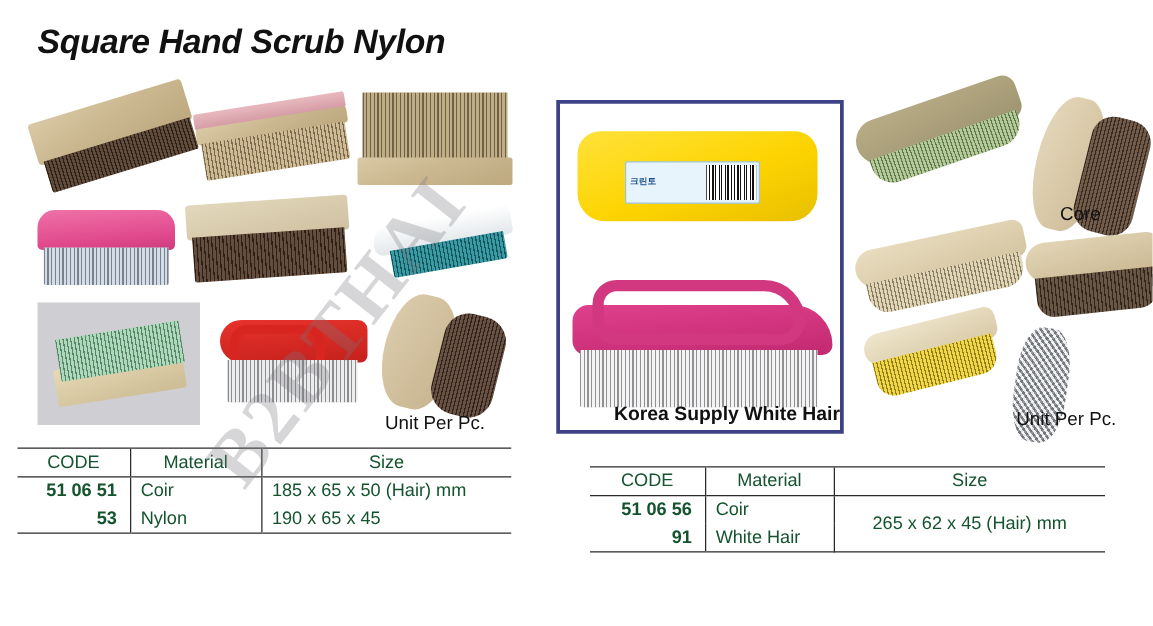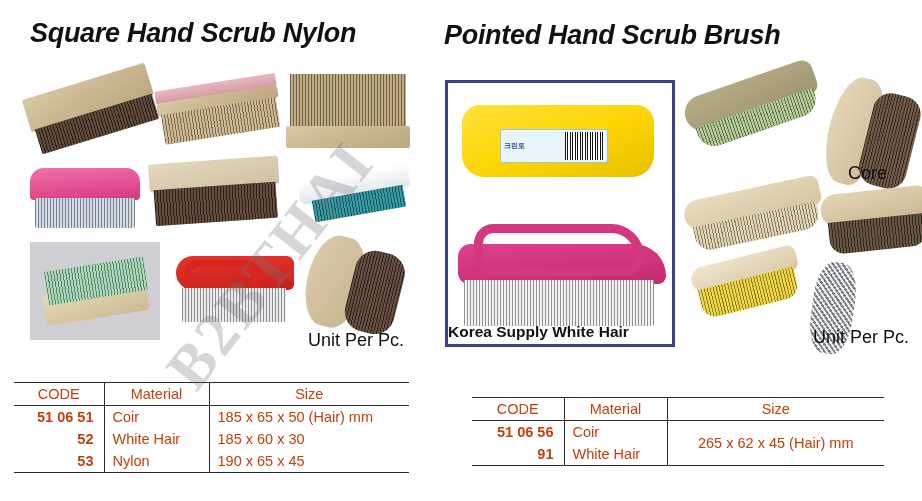--- a/index.html
+++ b/index.html
@@ -114,46 +114,45 @@
     left: 445px; top: 80px;
     width: 230px; height: 267px;
     border: 3px solid #3c4285;
     background: #ffffff;
     box-sizing: border-box;
     z-index: 4;
   }
   #korea-caption {
     position: absolute;
     left: 0; right: 0; bottom: 3px;
-    text-align: left;
+    text-align: right;
     font-size: 15.5px;
     font-weight: bold;
     color: #111;
     white-space: nowrap;
   }
 
   
   .caption {
     position: absolute;
-    font-size: 18px;
+    font-size: 15px;
     color: #111;
     white-space: nowrap;
     z-index: 6;
   }
   #caption-core        { left: 848px; top: 163px; }
   #caption-unit-left   { left: 308px; top: 330px; }
   #caption-unit-right  { left: 813px; top: 327px; }
 
   
   table.spec {
     position: absolute;
     border-collapse: collapse;
     font-size: 14.5px;
-    color: #c2410c;
-    margin-top: 24px;
+    color: #14532d;
   }
   table.spec th, table.spec td {
     border: 0;
     padding: 3px 8px;
     font-weight: normal;
     text-align: left;
     vertical-align: middle;
     white-space: nowrap;
   }
   table.spec th { text-align: center; }
@@ -173,21 +172,20 @@
   #table-right col.c-mat  { width: 103px; }
 </style>
 </head>
 <body>
 
 <div class="page">
 
   <div class="watermark">B2BTHAI</div>
 
   <div class="heading" id="heading-left">Square Hand Scrub Nylon</div>
-  <div class="heading" id="heading-right">Pointed Hand Scrub Brush</div>
 
   <div class="panel" id="panel-left">
 
     <div class="brush" style="left:28px; top:20px; width:128px; height:62px; transform:rotate(-17deg);">
       <div class="wood-top" style="left:0; top:0; width:128px; height:34px;"></div>
       <div class="bristles" style="left:4px; top:32px; width:122px; height:26px; background:#4a3322;"></div>
     </div>
 
     <div class="brush" style="left:158px; top:22px; width:122px; height:58px; transform:rotate(-9deg);">
       <div style="position:absolute;left:0;top:0;width:122px;height:13px;background:linear-gradient(180deg,#e8b9bf,#d49aa3);border-radius:2px;"></div>
@@ -308,25 +306,20 @@
         <th class="rule-top rule-bottom vline">Size</th>
       </tr>
     </thead>
     <tbody>
       <tr>
         <td class="code">51 06 51</td>
         <td class="vline">Coir</td>
         <td class="vline">185 x 65 x 50 (Hair) mm</td>
       </tr>
       <tr>
-        <td class="code">52</td>
-        <td class="vline">White Hair</td>
-        <td class="vline">185 x 60 x 30</td>
-      </tr>
-      <tr>
         <td class="code rule-bottom">53</td>
         <td class="vline rule-bottom">Nylon</td>
         <td class="vline rule-bottom">190 x 65 x 45</td>
       </tr>
     </tbody>
   </table>
 
   <table class="spec" id="table-right">
     <colgroup>
         <col class="c-code">

